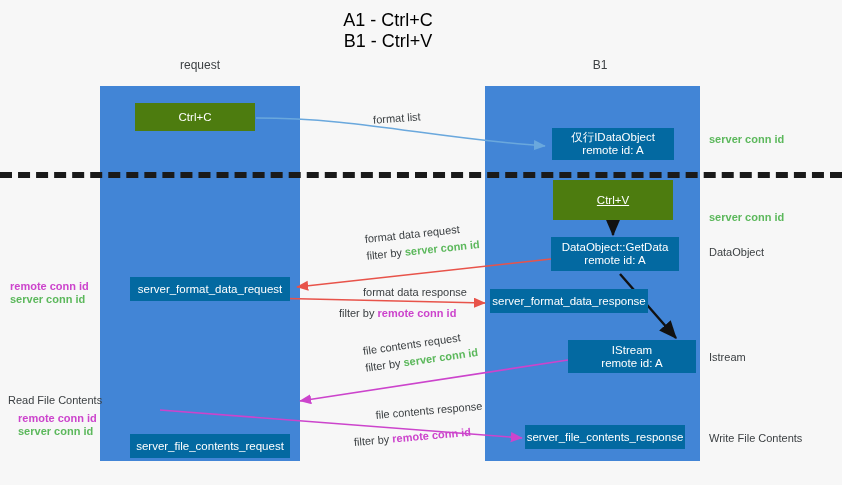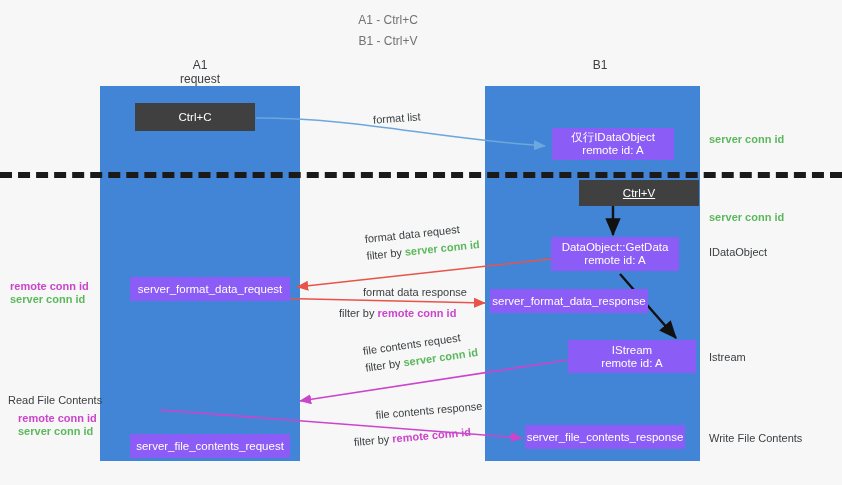--- a/index.html
+++ b/index.html
@@ -9,42 +9,42 @@
     font-family:"Liberation Sans","DejaVu Sans",sans-serif;
     overflow:hidden;
     position:relative;
   }
   #stage{position:absolute;left:0;top:0;width:842px;height:485px;}
   .abs{position:absolute;}
 
   
   .title{
     left:0;top:10px;width:776px;text-align:center;
-    font-size:12px;color:#737373;line-height:21px;white-space:pre;
+    font-size:18px;color:#000000;line-height:21px;white-space:pre;
   }
 
   
   .colhead{
     text-align:center;font-size:12px;color:#3c4043;line-height:14px;
   }
 
   
   .lane{background:#4285d6;}
 
   
   .box{
     box-sizing:border-box;
     display:flex;align-items:center;justify-content:center;
     text-align:center;color:#ffffff;font-size:11.5px;line-height:13px;
     padding:2px 4px;
   }
-  .box.green{background:#404040;}
+  .box.green{background:#4d7c0f;}
   .box.orange{background:#fbb košt;}
   .box.orange{background:#fbb040;}
-  .box.orange{background:#8b5cf6;}
+  .box.orange{background:#0369a1;}
 
   
   .elabel{
     font-size:11px;color:#3c4043;white-space:nowrap;line-height:14px;
   }
   .elabel .green{color:#5cb85c;font-weight:bold;}
   .elabel .magenta{color:#cc44cc;font-weight:bold;}
 
   .sidelabel{font-size:11px;line-height:14px;white-space:nowrap;}
   .sidelabel.green{color:#5cb85c;font-weight:bold;}
@@ -60,21 +60,20 @@
 </style>
 </head>
 <body>
 
 <div id="stage">
 
   <div class="abs title">A1 - Ctrl+C
 B1 - Ctrl+V</div>
 
   <div class="abs colhead" style="left:130px;top:58px;width:140px;">
-    <div>A1</div>
     <div>request</div>
   </div>
   <div class="abs colhead" style="left:530px;top:58px;width:140px;">
     <div>B1</div>
   </div>
 
   <div class="abs lane" style="left:100px;top:86px;width:200px;height:375px;"></div>
   <div class="abs lane" style="left:485px;top:86px;width:215px;height:375px;"></div>
 
   <svg width="842" height="485">
@@ -128,39 +127,39 @@
 
   <div class="abs box orange" style="left:525px;top:425px;width:160px;height:24px;">
     <span>server_file_contents_response</span>
   </div>
 
   <div class="abs box orange" style="left:552px;top:128px;width:122px;height:32px;flex-direction:column;">
     <span>仅行IDataObject</span>
     <span>remote id: A</span>
   </div>
 
-  <div class="abs box green" style="left:579px;top:180px;width:120px;height:26px;text-decoration:underline;">
+  <div class="abs box green" style="left:553px;top:180px;width:120px;height:40px;text-decoration:underline;">
     <span>Ctrl+V</span>
   </div>
 
   <div class="abs box orange" style="left:551px;top:237px;width:128px;height:34px;flex-direction:column;">
     <span>DataObject::GetData</span>
     <span>remote id: A</span>
   </div>
 
   <div class="abs box orange" style="left:568px;top:340px;width:128px;height:33px;flex-direction:column;">
     <span>IStream</span>
     <span>remote id: A</span>
   </div>
 
   <div class="abs sidelabel green" style="left:709px;top:132px;">server conn id</div>
 
   <div class="abs sidelabel green" style="left:709px;top:210px;">server conn id</div>
 
-  <div class="abs sidelabel dark" style="left:709px;top:245px;">IDataObject</div>
+  <div class="abs sidelabel dark" style="left:709px;top:245px;">DataObject</div>
 
   <div class="abs sidelabel dark" style="left:709px;top:350px;">Istream</div>
 
   <div class="abs sidelabel dark" style="left:709px;top:431px;">Write File Contents</div>
 
   <div class="abs sidelabel magenta" style="left:10px;top:279px;">remote conn id</div>
   <div class="abs sidelabel green" style="left:10px;top:292px;">server conn id</div>
 
   <div class="abs sidelabel dark" style="left:8px;top:393px;">Read File Contents</div>
   <div class="abs sidelabel magenta" style="left:18px;top:411px;">remote conn id</div>

